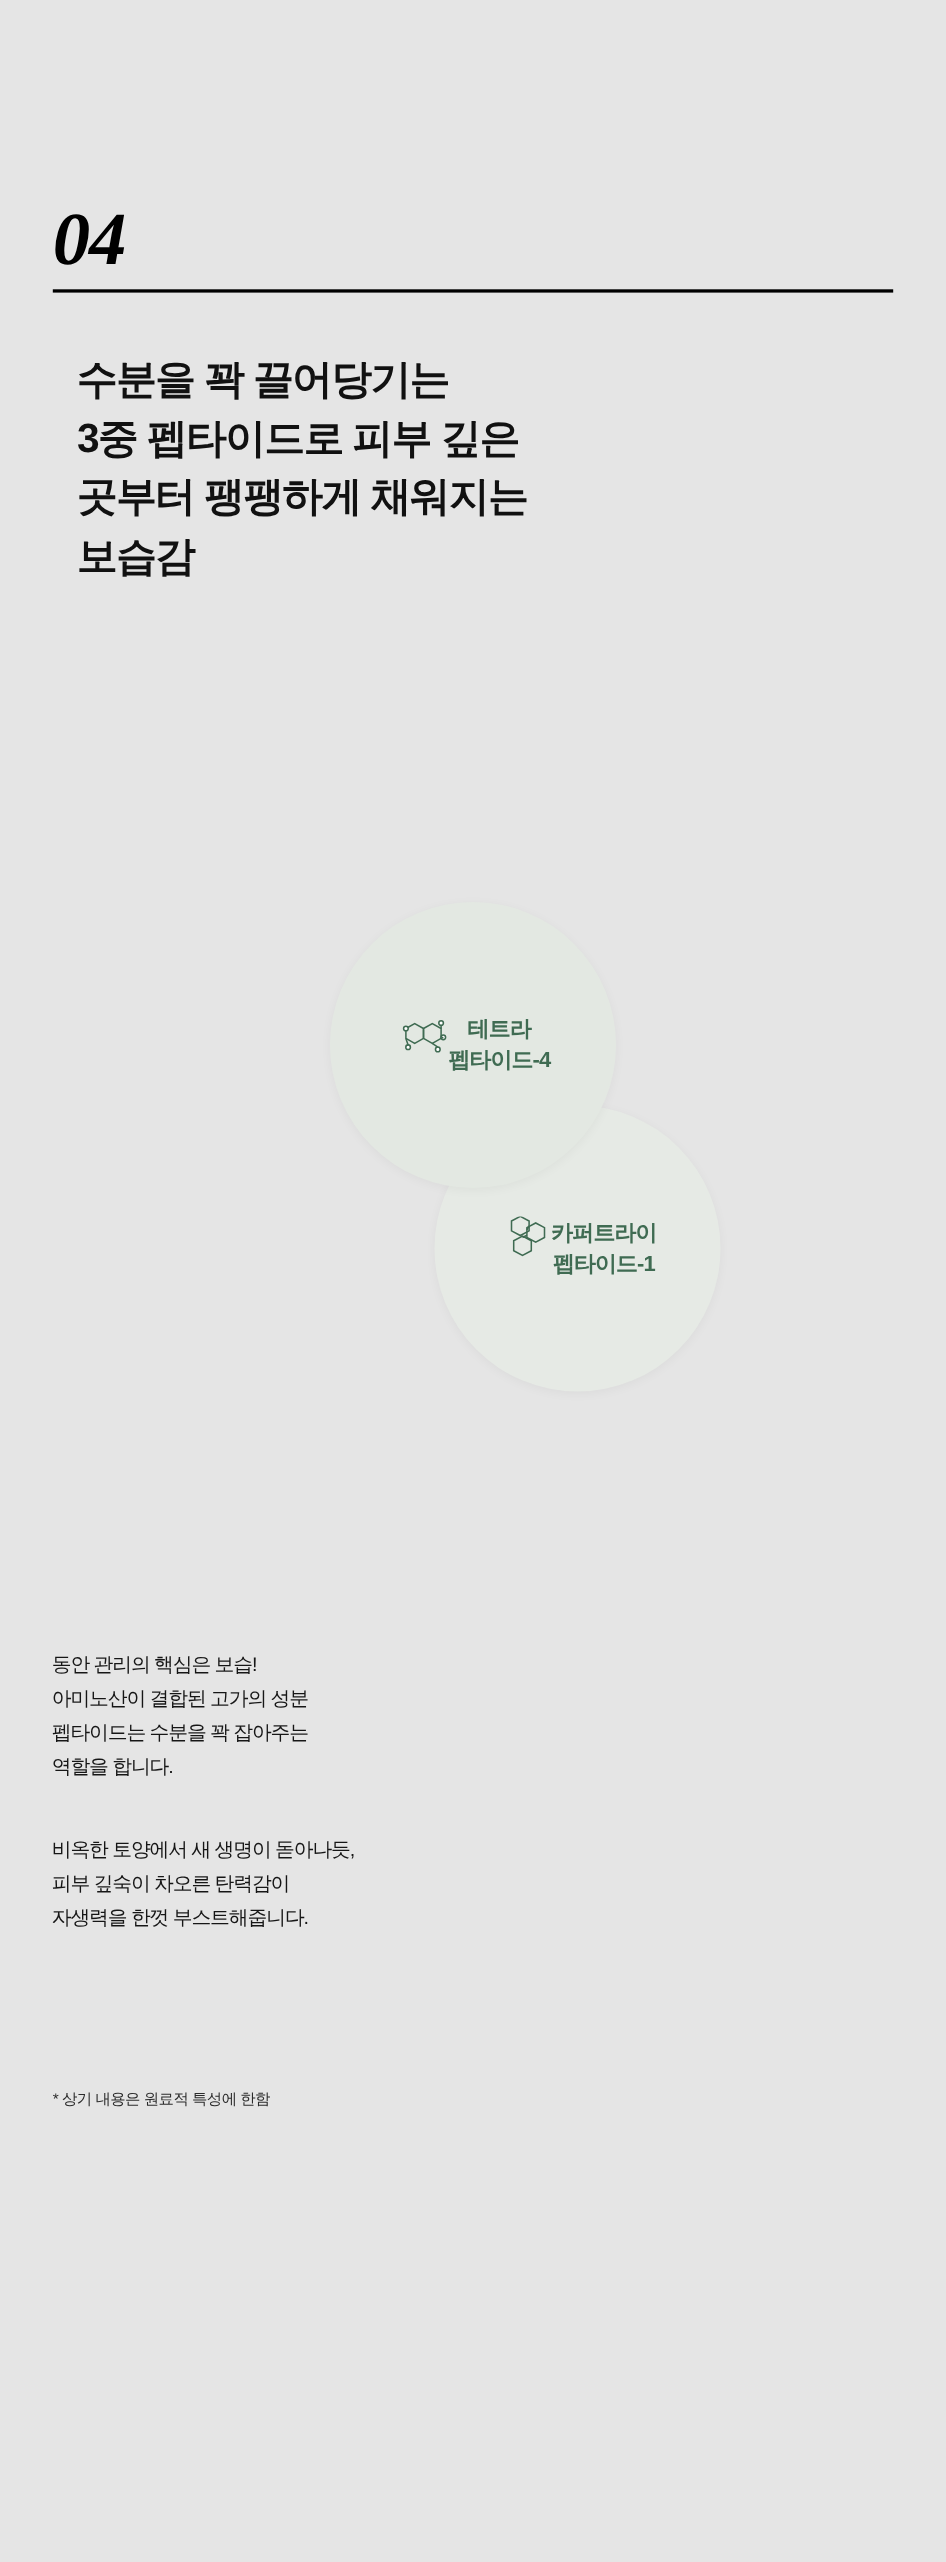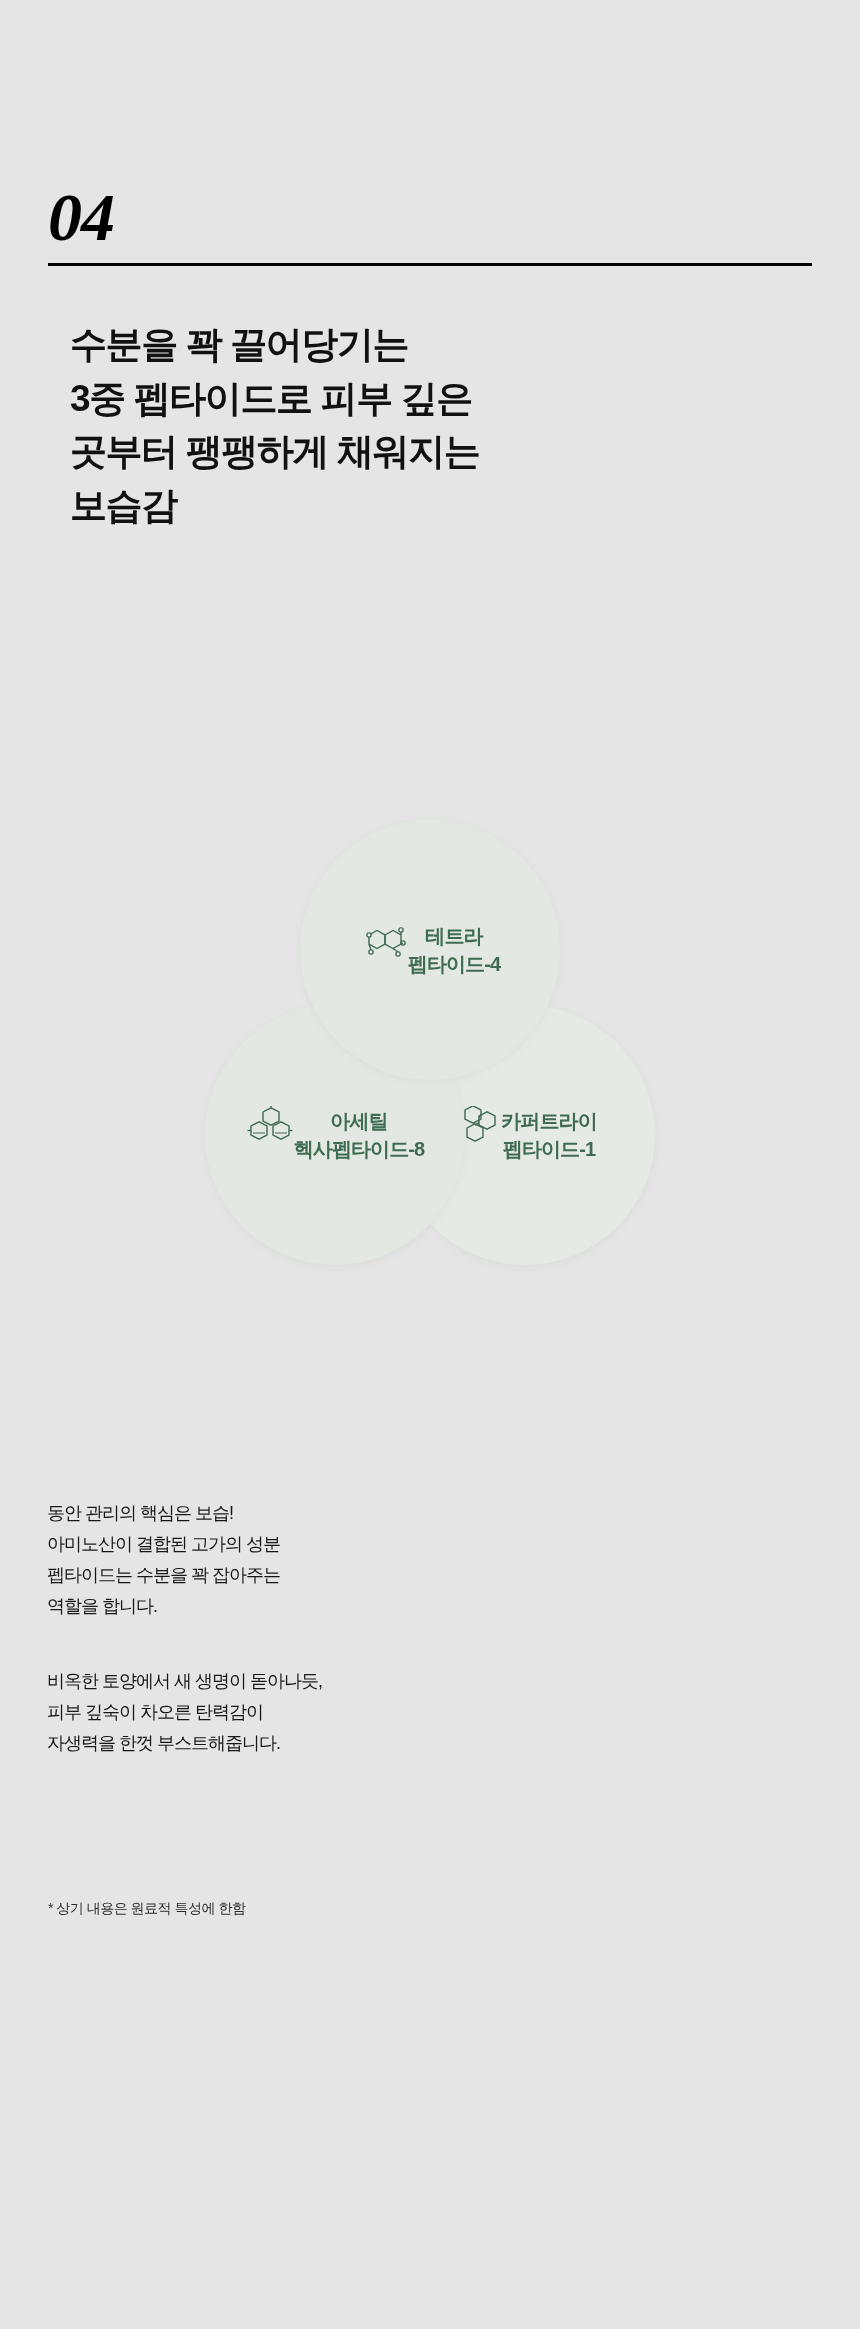--- a/index.html
+++ b/index.html
@@ -169,36 +169,20 @@
             <line x1="41" y1="14" x2="41" y2="11"></line>
             <line x1="41" y1="23" x2="43" y2="22"></line>
             <line x1="33" y1="27.5" x2="38" y2="31"></line>
             <line x1="9" y1="23" x2="11" y2="29"></line>
           </svg>
         </span>
         <span class="bubble-label">테트라
 펩타이드-4</span>
       </div>
 
-      <div class="bubble left">
-        <span class="bubble-icon">
-          <svg viewBox="0 0 48 46" fill="none" stroke="#3f6b52" stroke-width="1.4">
-            <polygon points="17,6 25,1.8 33,6 33,15 25,19.2 17,15"></polygon>
-            <polygon points="5,20 13,15.8 21,20 21,29 13,33.2 5,29"></polygon>
-            <polygon points="27,20 35,15.8 43,20 43,29 35,33.2 27,29"></polygon>
-            <line x1="25" y1="1.8" x2="25" y2="-1"></line>
-            <line x1="5" y1="24.5" x2="1.5" y2="24.5"></line>
-            <line x1="43" y1="24.5" x2="46.5" y2="24.5"></line>
-            <line x1="7" y1="27" x2="19" y2="27" stroke-width="1"></line>
-            <line x1="29" y1="27" x2="41" y2="27" stroke-width="1"></line>
-          </svg>
-        </span>
-        <span class="bubble-label">아세틸
-헥사펩타이드-8</span>
-      </div>
 
       <div class="bubble right">
         <span class="bubble-icon">
           <svg viewBox="0 0 48 46" fill="none" stroke="#3f6b52" stroke-width="1.4">
             <polygon points="12,4 20,-0.2 28,4 28,13 20,17.2 12,13"></polygon>
             <polygon points="26,10 34,5.8 42,10 42,19 34,23.2 26,19"></polygon>
             <polygon points="14,22 22,17.8 30,22 30,31 22,35.2 14,31"></polygon>
             <line x1="28" y1="8.5" x2="26" y2="12"></line>
             <line x1="26" y1="17" x2="22" y2="19"></line>
           </svg>

